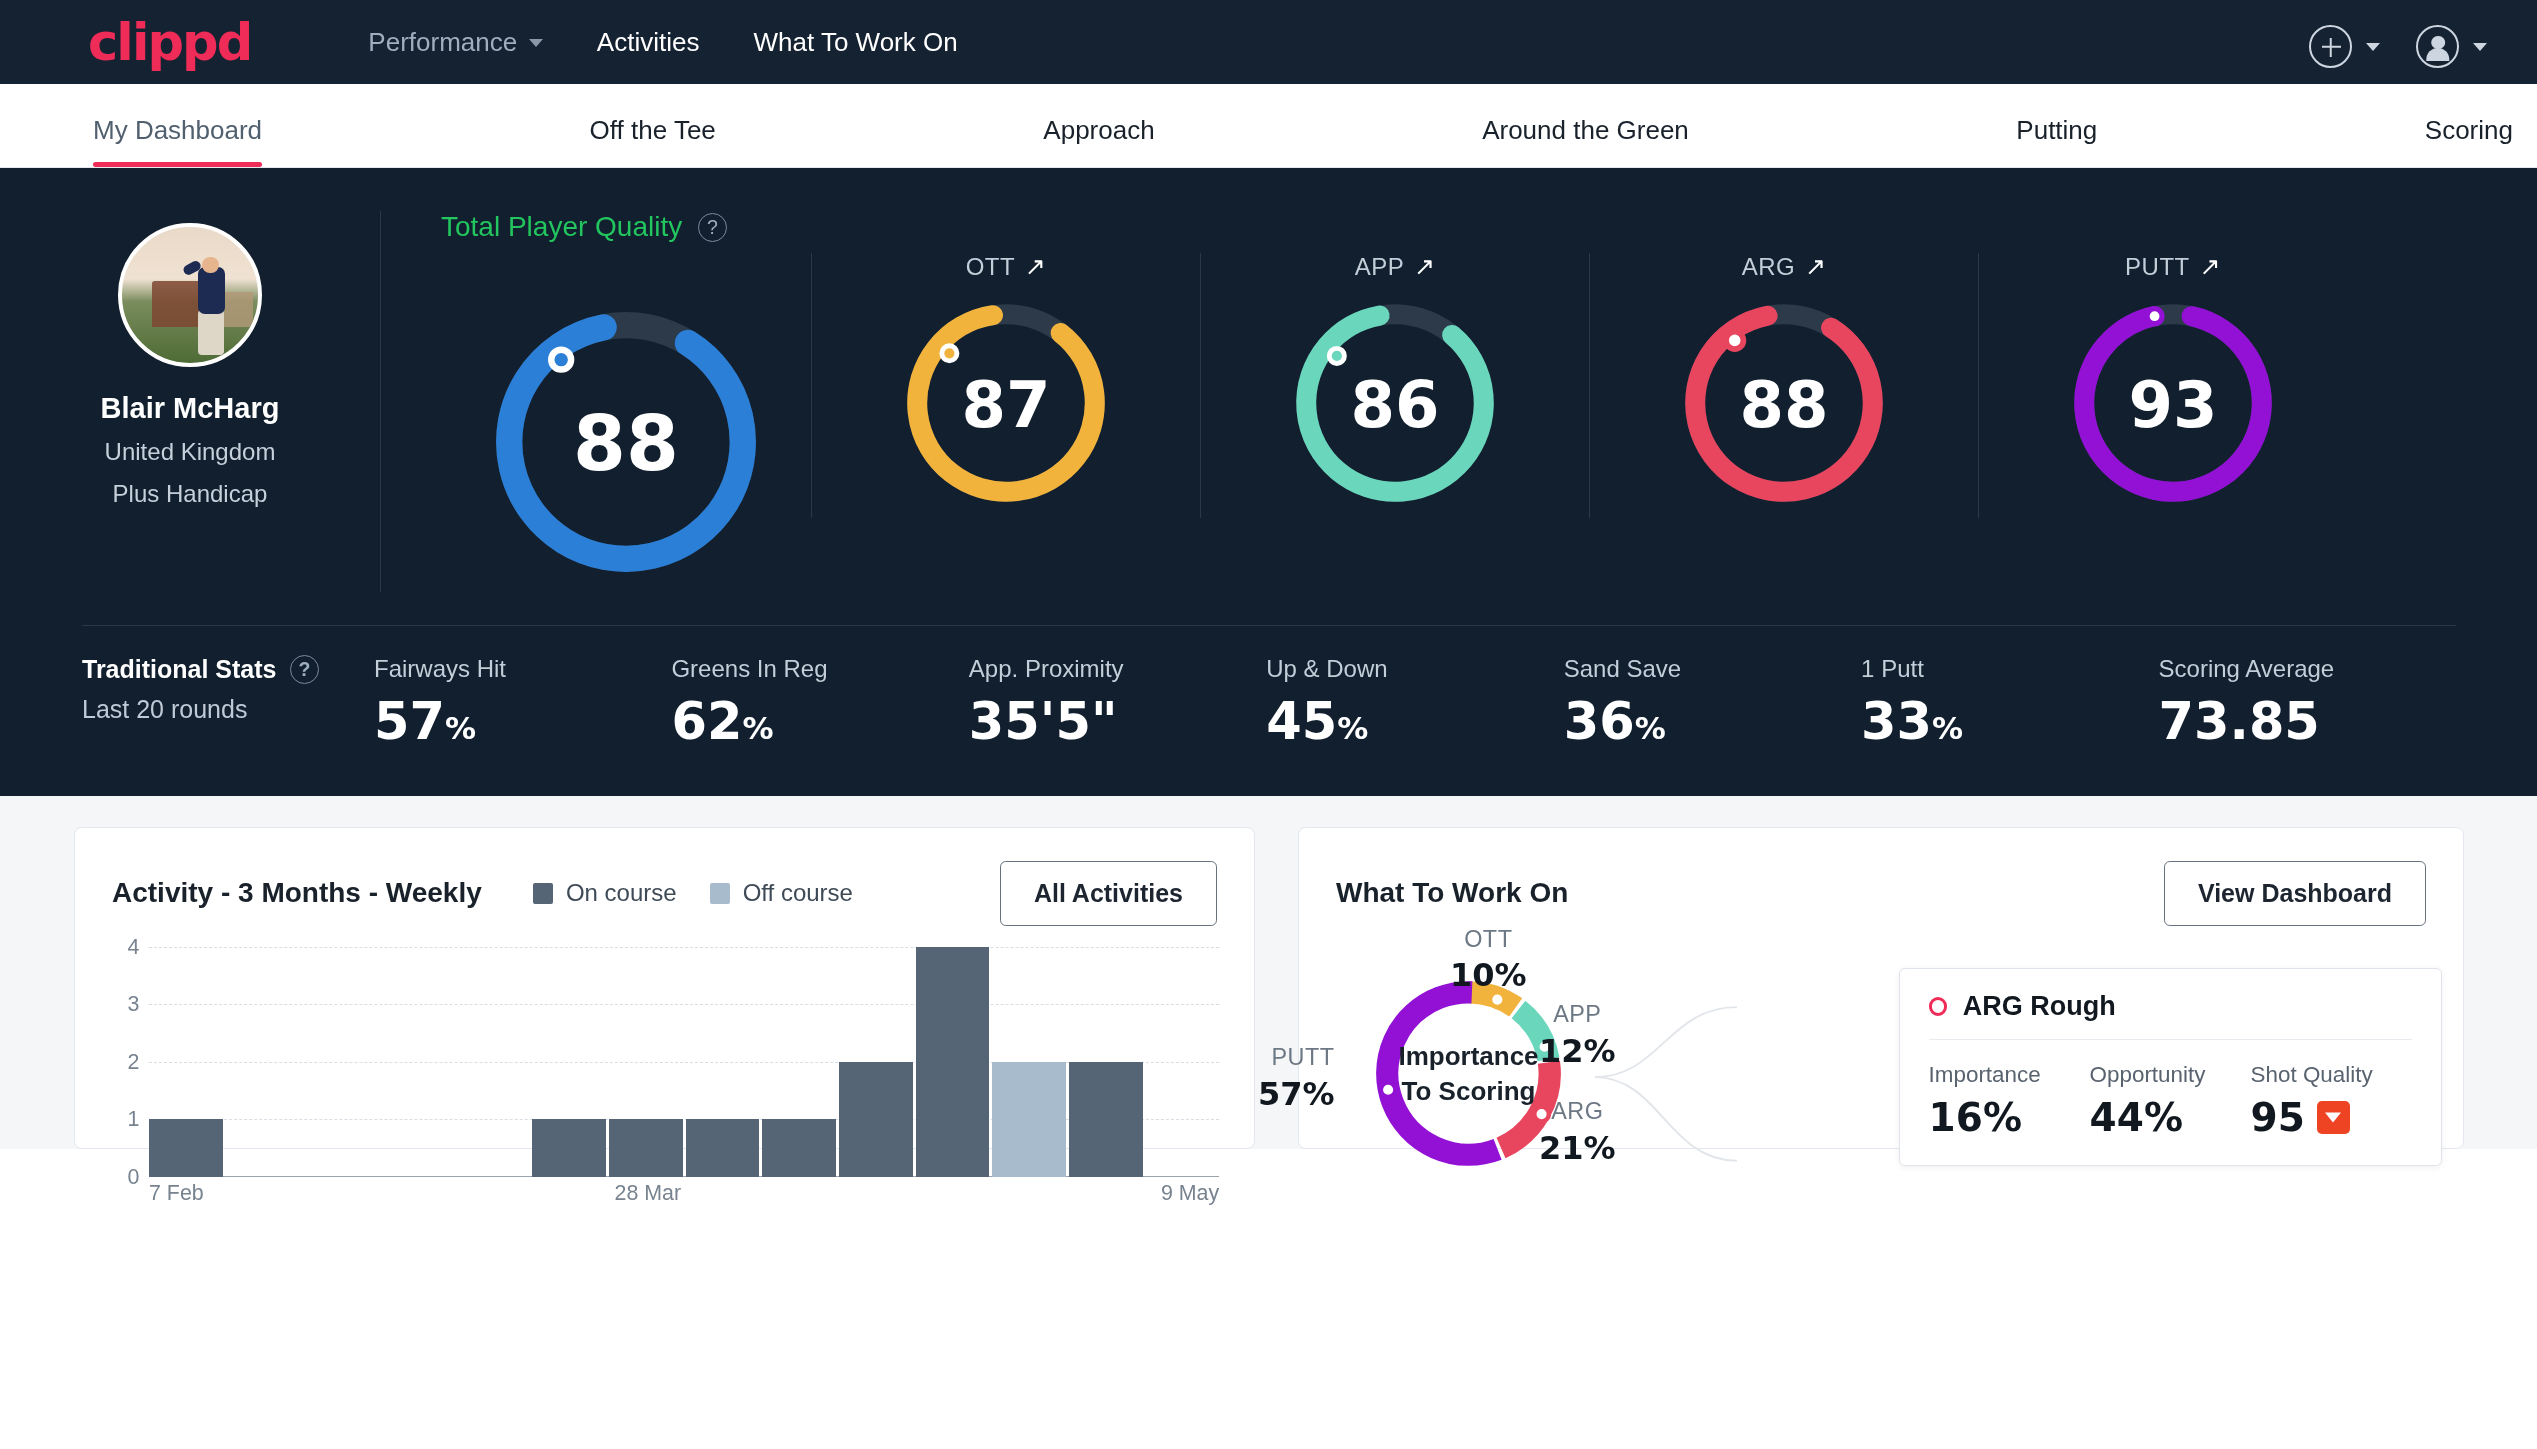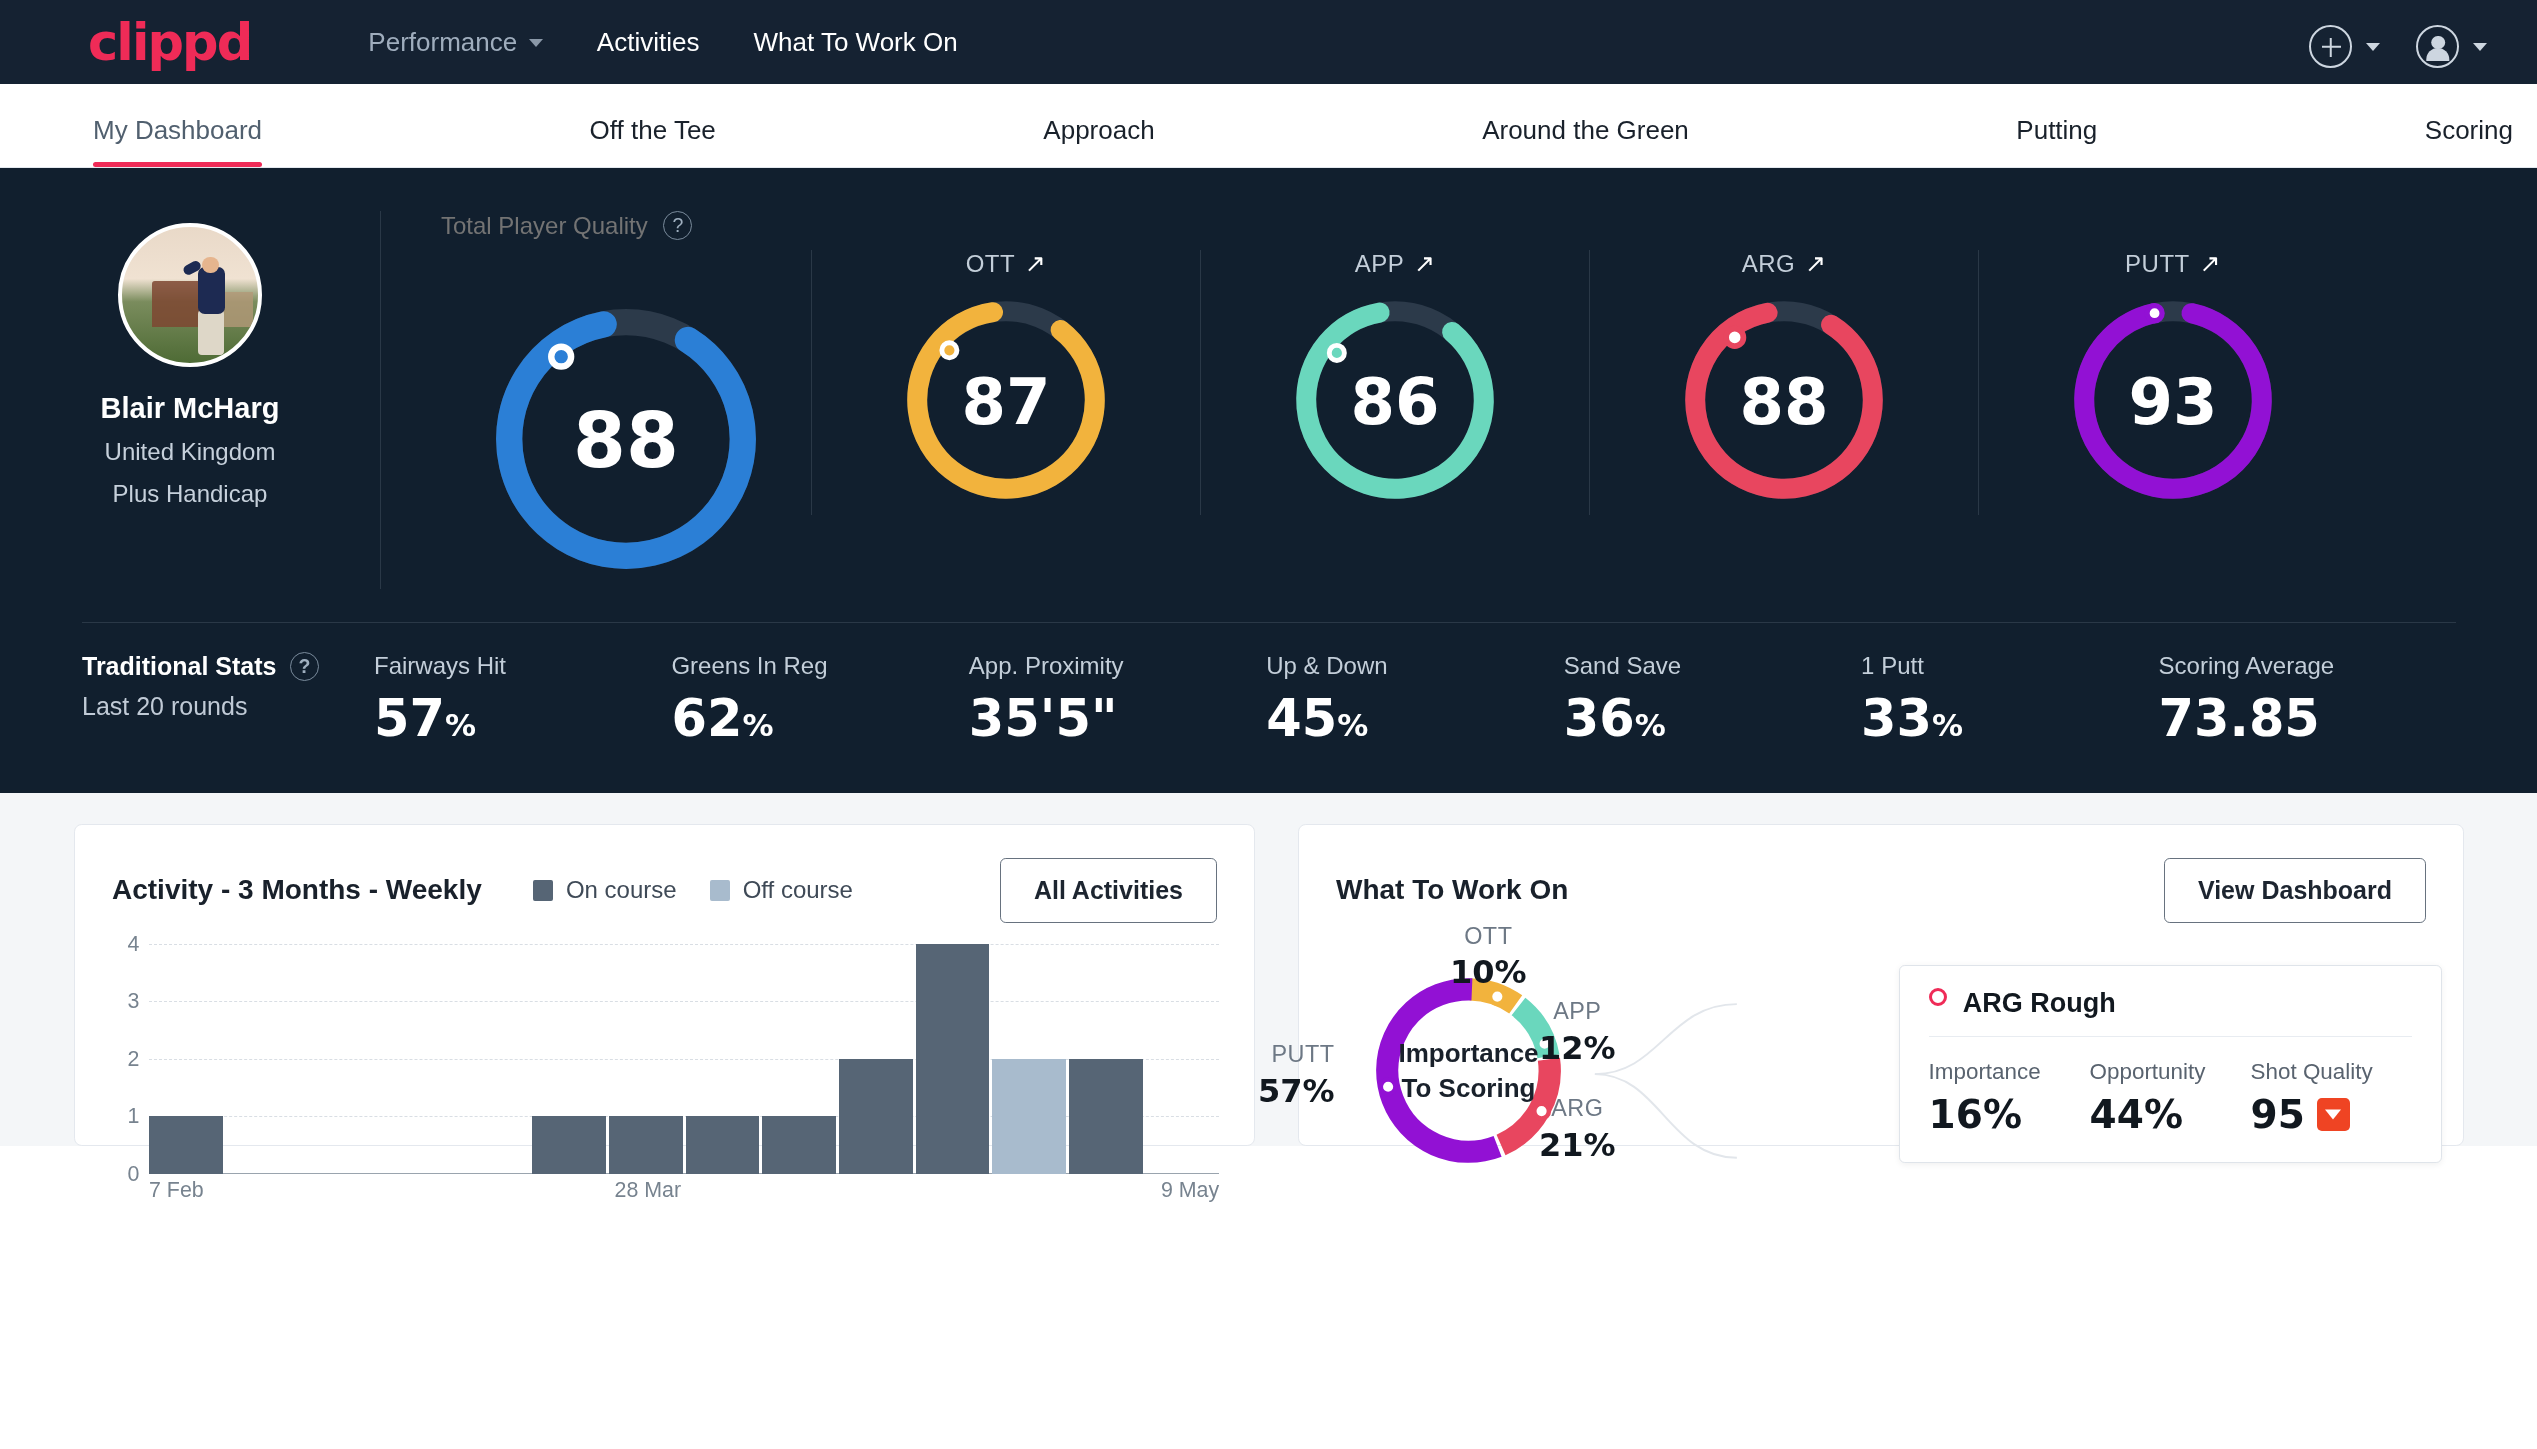--- a/index.html
+++ b/index.html
@@ -60,21 +60,21 @@
   .av-person-body{position:absolute;left:56%;top:30%;width:20%;height:34%;background:#1d2a52;border-radius:6.8px;}
   .av-person-legs{position:absolute;left:56%;top:61%;width:19%;height:33%;background:#ded7c8;border-radius:3.9px;}
   .av-person-head{position:absolute;left:59%;top:22%;width:12%;height:12%;border-radius:50%;background:#e6b58e;}
   .av-arm{position:absolute;left:45%;top:27%;width:13%;height:7%;background:#1d2a52;border-radius:4.9px;transform:rotate(-28deg);}
   .p-name{color:#fff;font-size:29px;font-weight:bold;margin-top:25px;}
   .p-sub{color:#c6d0db;font-size:24px;margin-top:13.6px;}
   .p-sub2{color:#c6d0db;font-size:24px;margin-top:13.6px;}
 
   .tpq { flex:1; border-left:1px solid #2a3847; padding-left:60px; }
   .tpq-head { display:flex; align-items:center; gap:15.6px; }
-  .tpq-title{color:#737373;font-size:24px;}
+  .tpq-title{color:#22c55e;font-size:28px;}
   .qmark{width:29px;height:29px;border-radius:50%;border:1.9px solid #7a8b9c;color:#9fafbf;
     font-size:19.5px;display:flex;align-items:center;justify-content:center;}
   .gauges{display:flex;align-items:flex-start;margin-top:9.7px;}
   .gauge-cell{position:relative;display:flex;flex-direction:column;align-items:center;}
   .gauge-cell.big{width:370px;padding-top:43px;}
   .gauge-cell.sm{width:389px;}
   .gauge-cell.sm + .gauge-cell.sm, .gauge-cell.big + .gauge-cell.sm {border-left:1px solid #2a3847;}
   .g-label{color:#c3ced9;font-size:24px;display:flex;align-items:center;gap:9.7px;margin-bottom:11.7px;letter-spacing:0.5px;}
   .arrow-up{font-size:25px;color:#fff;line-height:1;}
   .ring-wrap{position:relative;}
@@ -128,21 +128,21 @@
   .dlbl{position:absolute;text-align:center;}
   .dlbl .k{font-size:23.4px;color:#6d7885;letter-spacing:0.5px;}
   .dlbl .v{font-size:32px;color:#11181f;font-weight:bold;margin-top:3.9px;font-family:"DejaVu Sans",sans-serif;}
   .lbl-ott{left:151px;top:-5.8px;}
   .lbl-app{left:240px;top:70px;}
   .lbl-arg{left:240px;top:167px;}
   .lbl-putt{left:-41px;top:113px;text-align:right;}
 
   .tooltip{position:absolute;right:21.4px;top:37px;width:543px;background:#fff;border:1px solid #dfe4ea;
     border-radius:5.8px;box-shadow:0 1.9px 6.8px rgba(0,0,0,.06);padding:21.4px 29px 25px 29px;}
-  .tt-head{display:flex;align-items:flex-start;gap:15.6px;padding-bottom:17.5px;border-bottom:1px solid #e8ecf1;}
+  .tt-head{display:flex;align-items:center;gap:15.6px;padding-bottom:17.5px;border-bottom:1px solid #e8ecf1;}
   .tt-dot{width:18.5px;height:18.5px;border-radius:50%;border:3.1px solid #ef2b57;}
   .tt-title{font-size:27px;color:#11181f;font-weight:bold;}
   .tt-cols{display:flex;margin-top:21.4px;}
   .tt-col{flex:1;}
   .tt-k{font-size:22.4px;color:#59636f;}
   .tt-v{font-size:39px;font-weight:bold;color:#11181f;margin-top:7.8px;display:flex;align-items:center;gap:11.7px;
     font-family:"DejaVu Sans",sans-serif;}
   .badge-down{width:33px;height:33px;border-radius:4.9px;background:#ef4423;position:relative;}
   .badge-down::after{content:"";position:absolute;left:50%;top:50%;transform:translate(-50%,-55%);
     border-left:8.8px solid transparent;border-right:8.8px solid transparent;border-top:10.7px solid #fff;}

